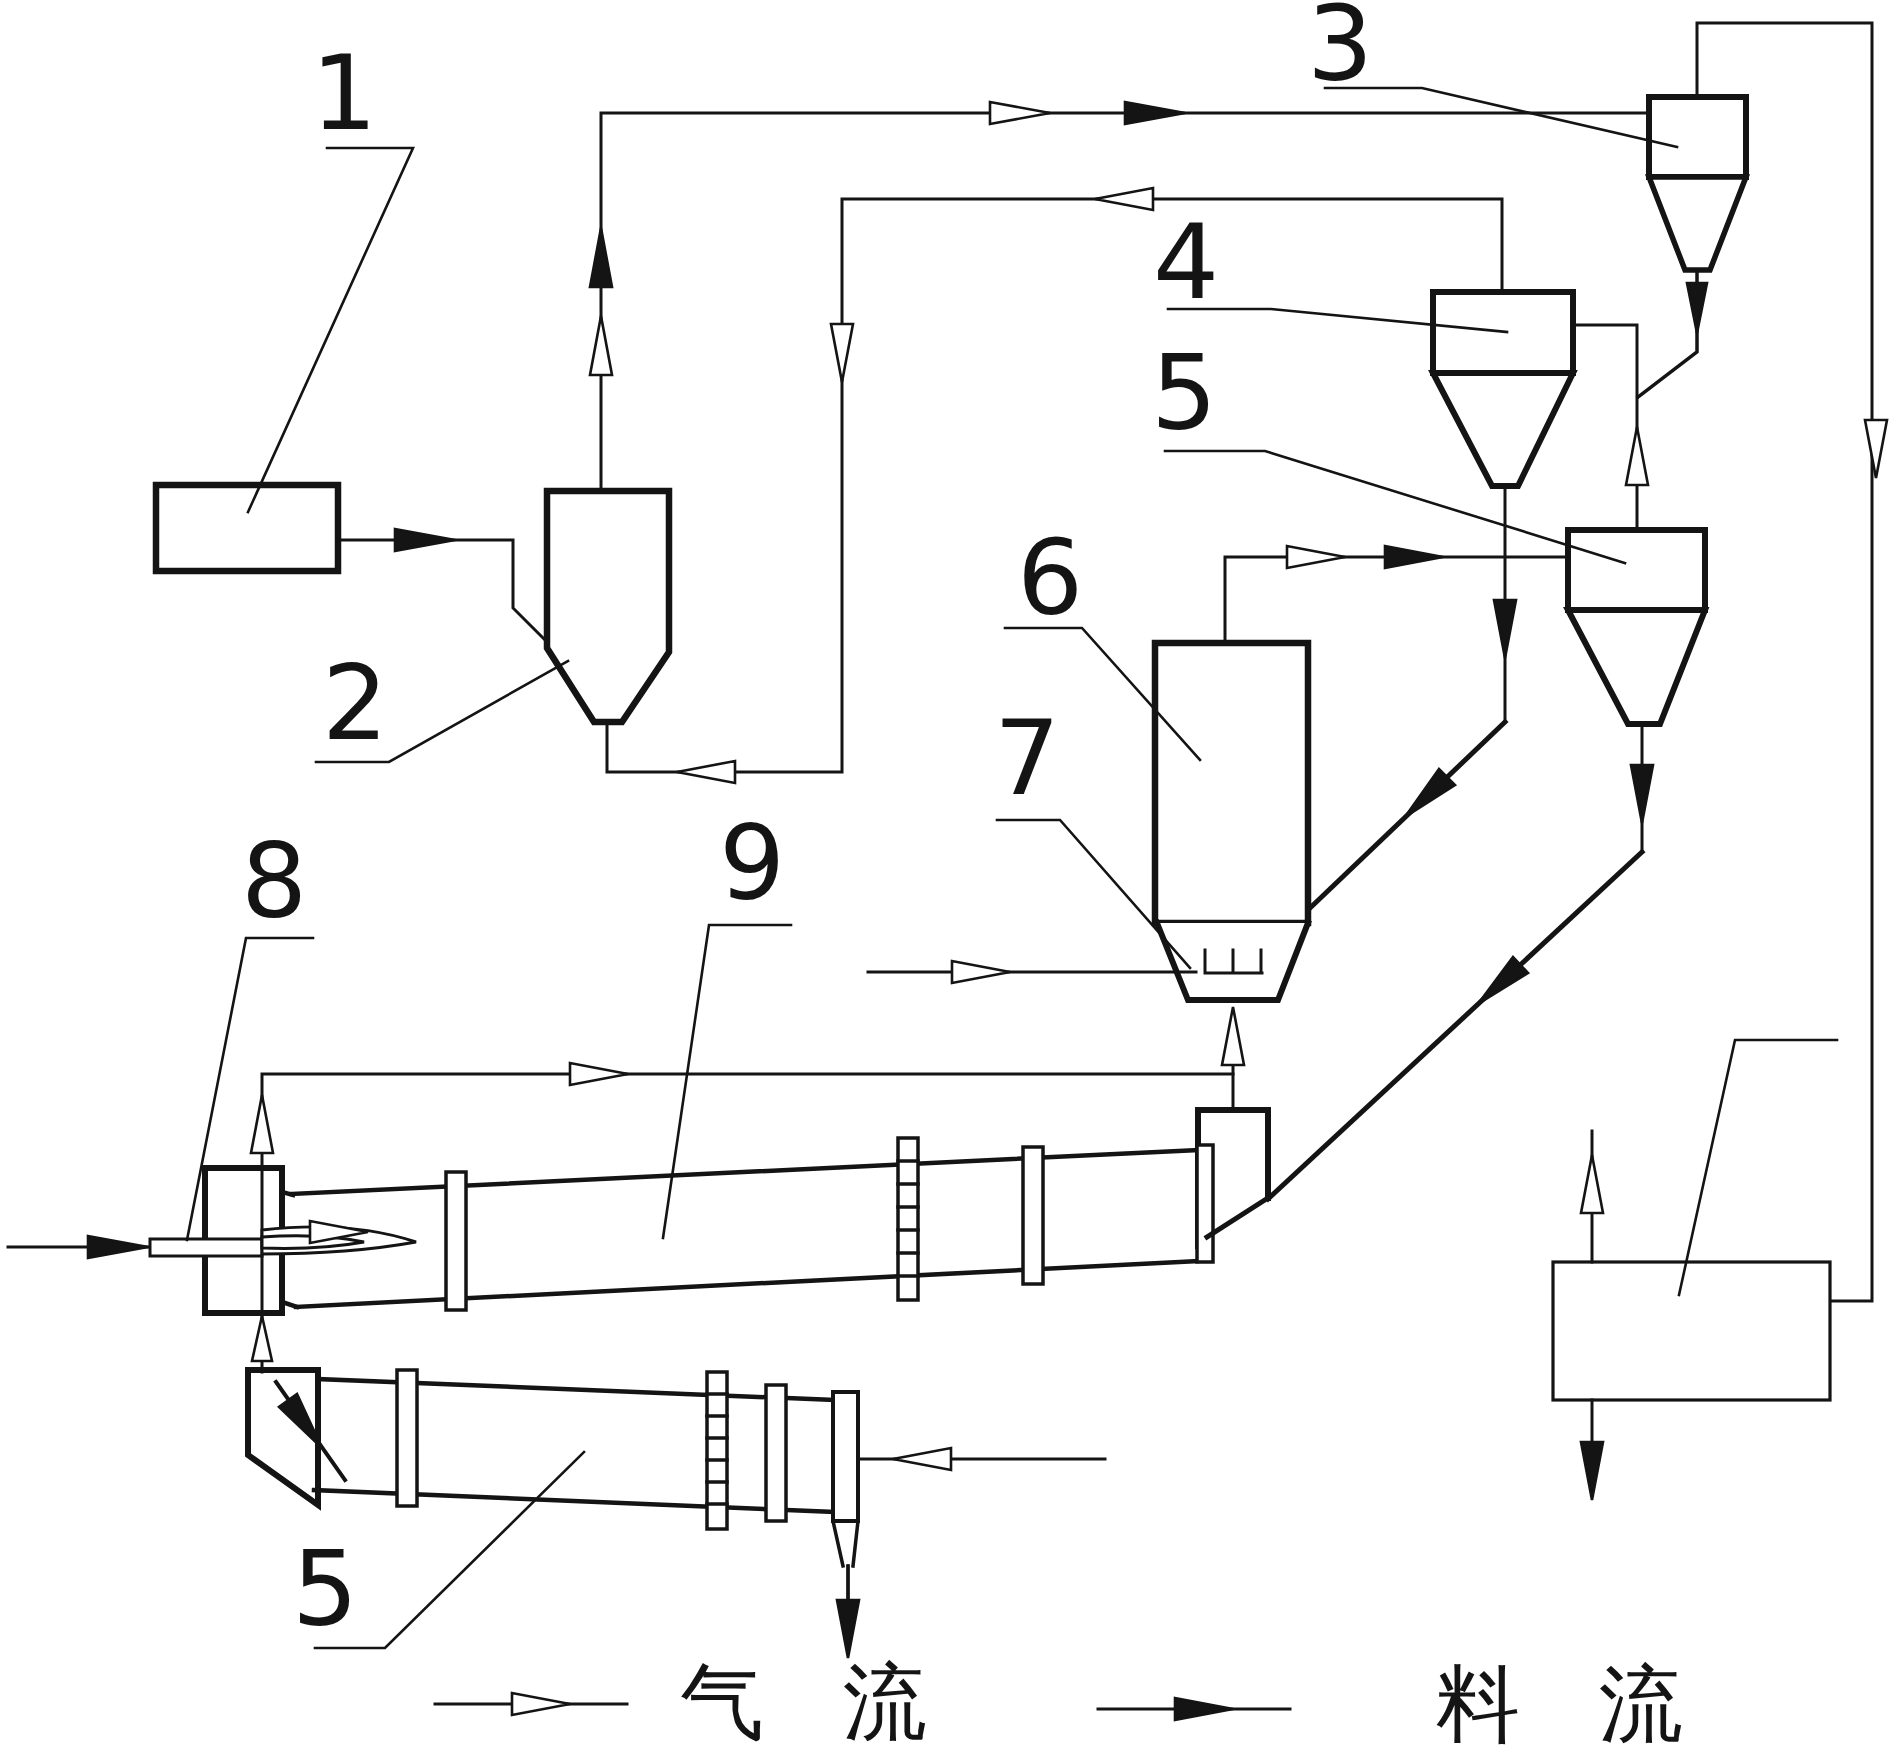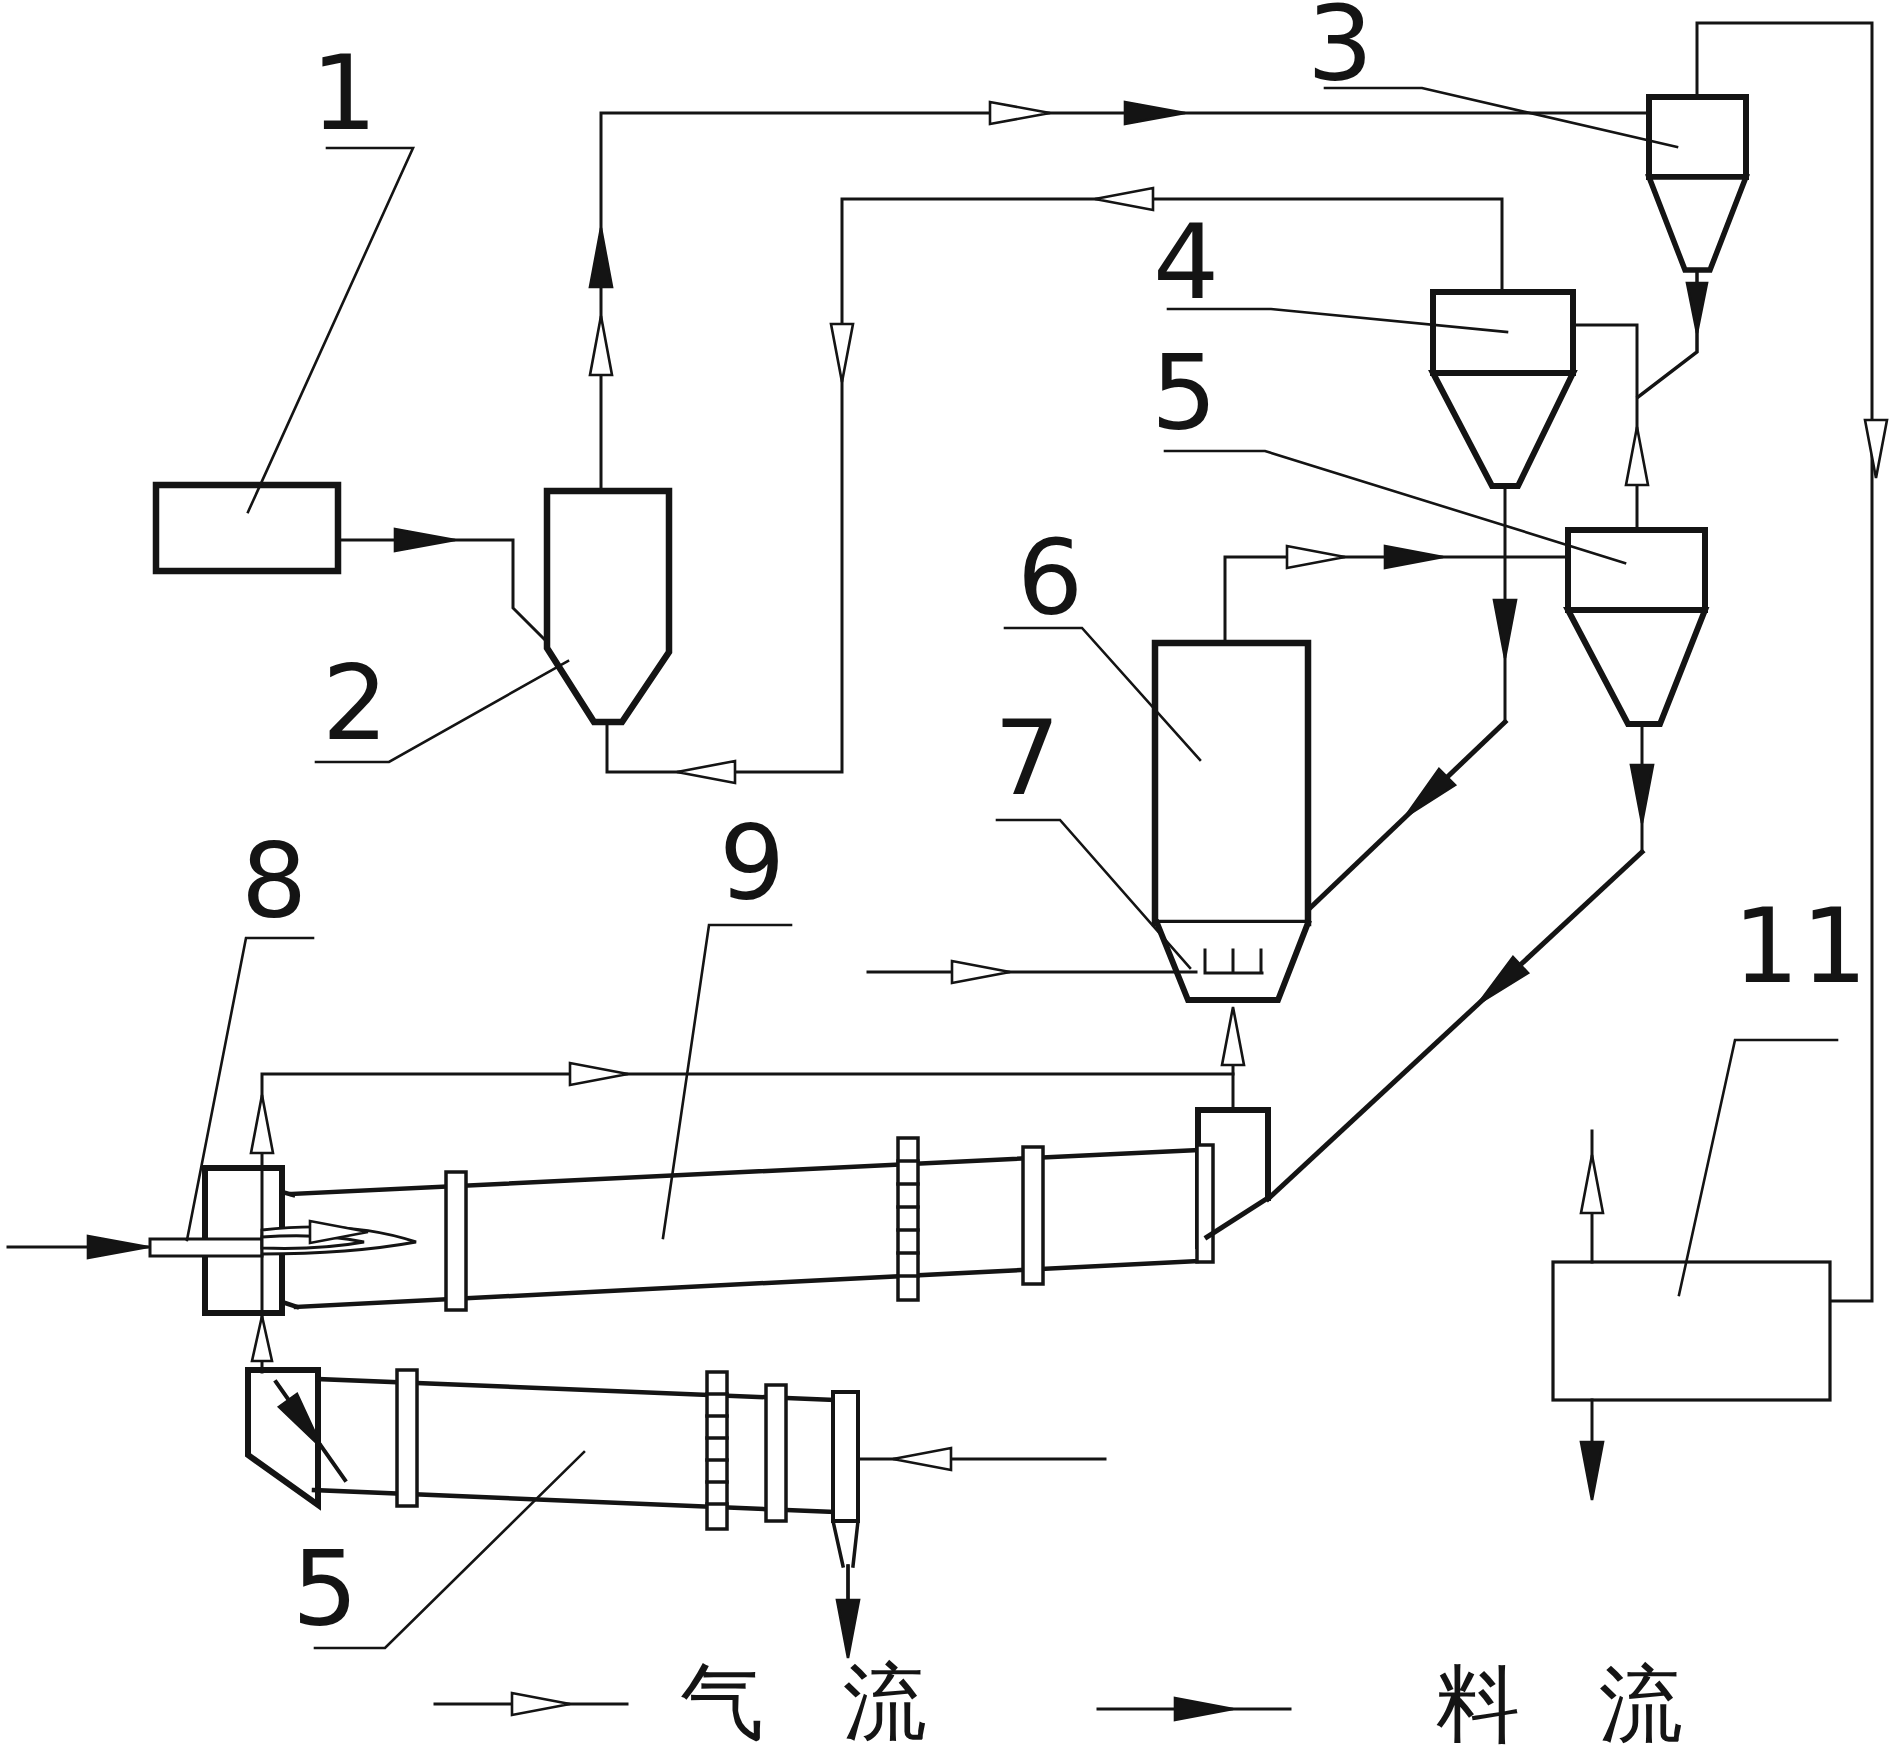--- a/index.html
+++ b/index.html
@@ -209,18 +209,17 @@
 <div class="num" style="left:311px;  top:41px;">1</div>
 <div class="num" style="left:322px;  top:651px;">2</div>
 <div class="num" style="left:1307px; top:-8px;">3</div>
 <div class="num" style="left:1153px; top:210px;">4</div>
 <div class="num" style="left:1151px; top:341px;">5</div>
 <div class="num" style="left:1017px; top:526px;">6</div>
 <div class="num" style="left:994px;  top:706px;">7</div>
 <div class="num" style="left:241px;  top:829px;">8</div>
 <div class="num" style="left:719px;  top:811px;">9</div>
 <div class="num" style="left:292px;  top:1537px;">5</div>
-<div class="num" style="left:1733px; top:894px;">11</div>
 
 <div class="cjk" style="left:1436px; top:1662px;">料 流</div>
 <div class="cjk" style="left:680px;  top:1660px;">气 流</div>
 
 </div>
 
 </body></html>

